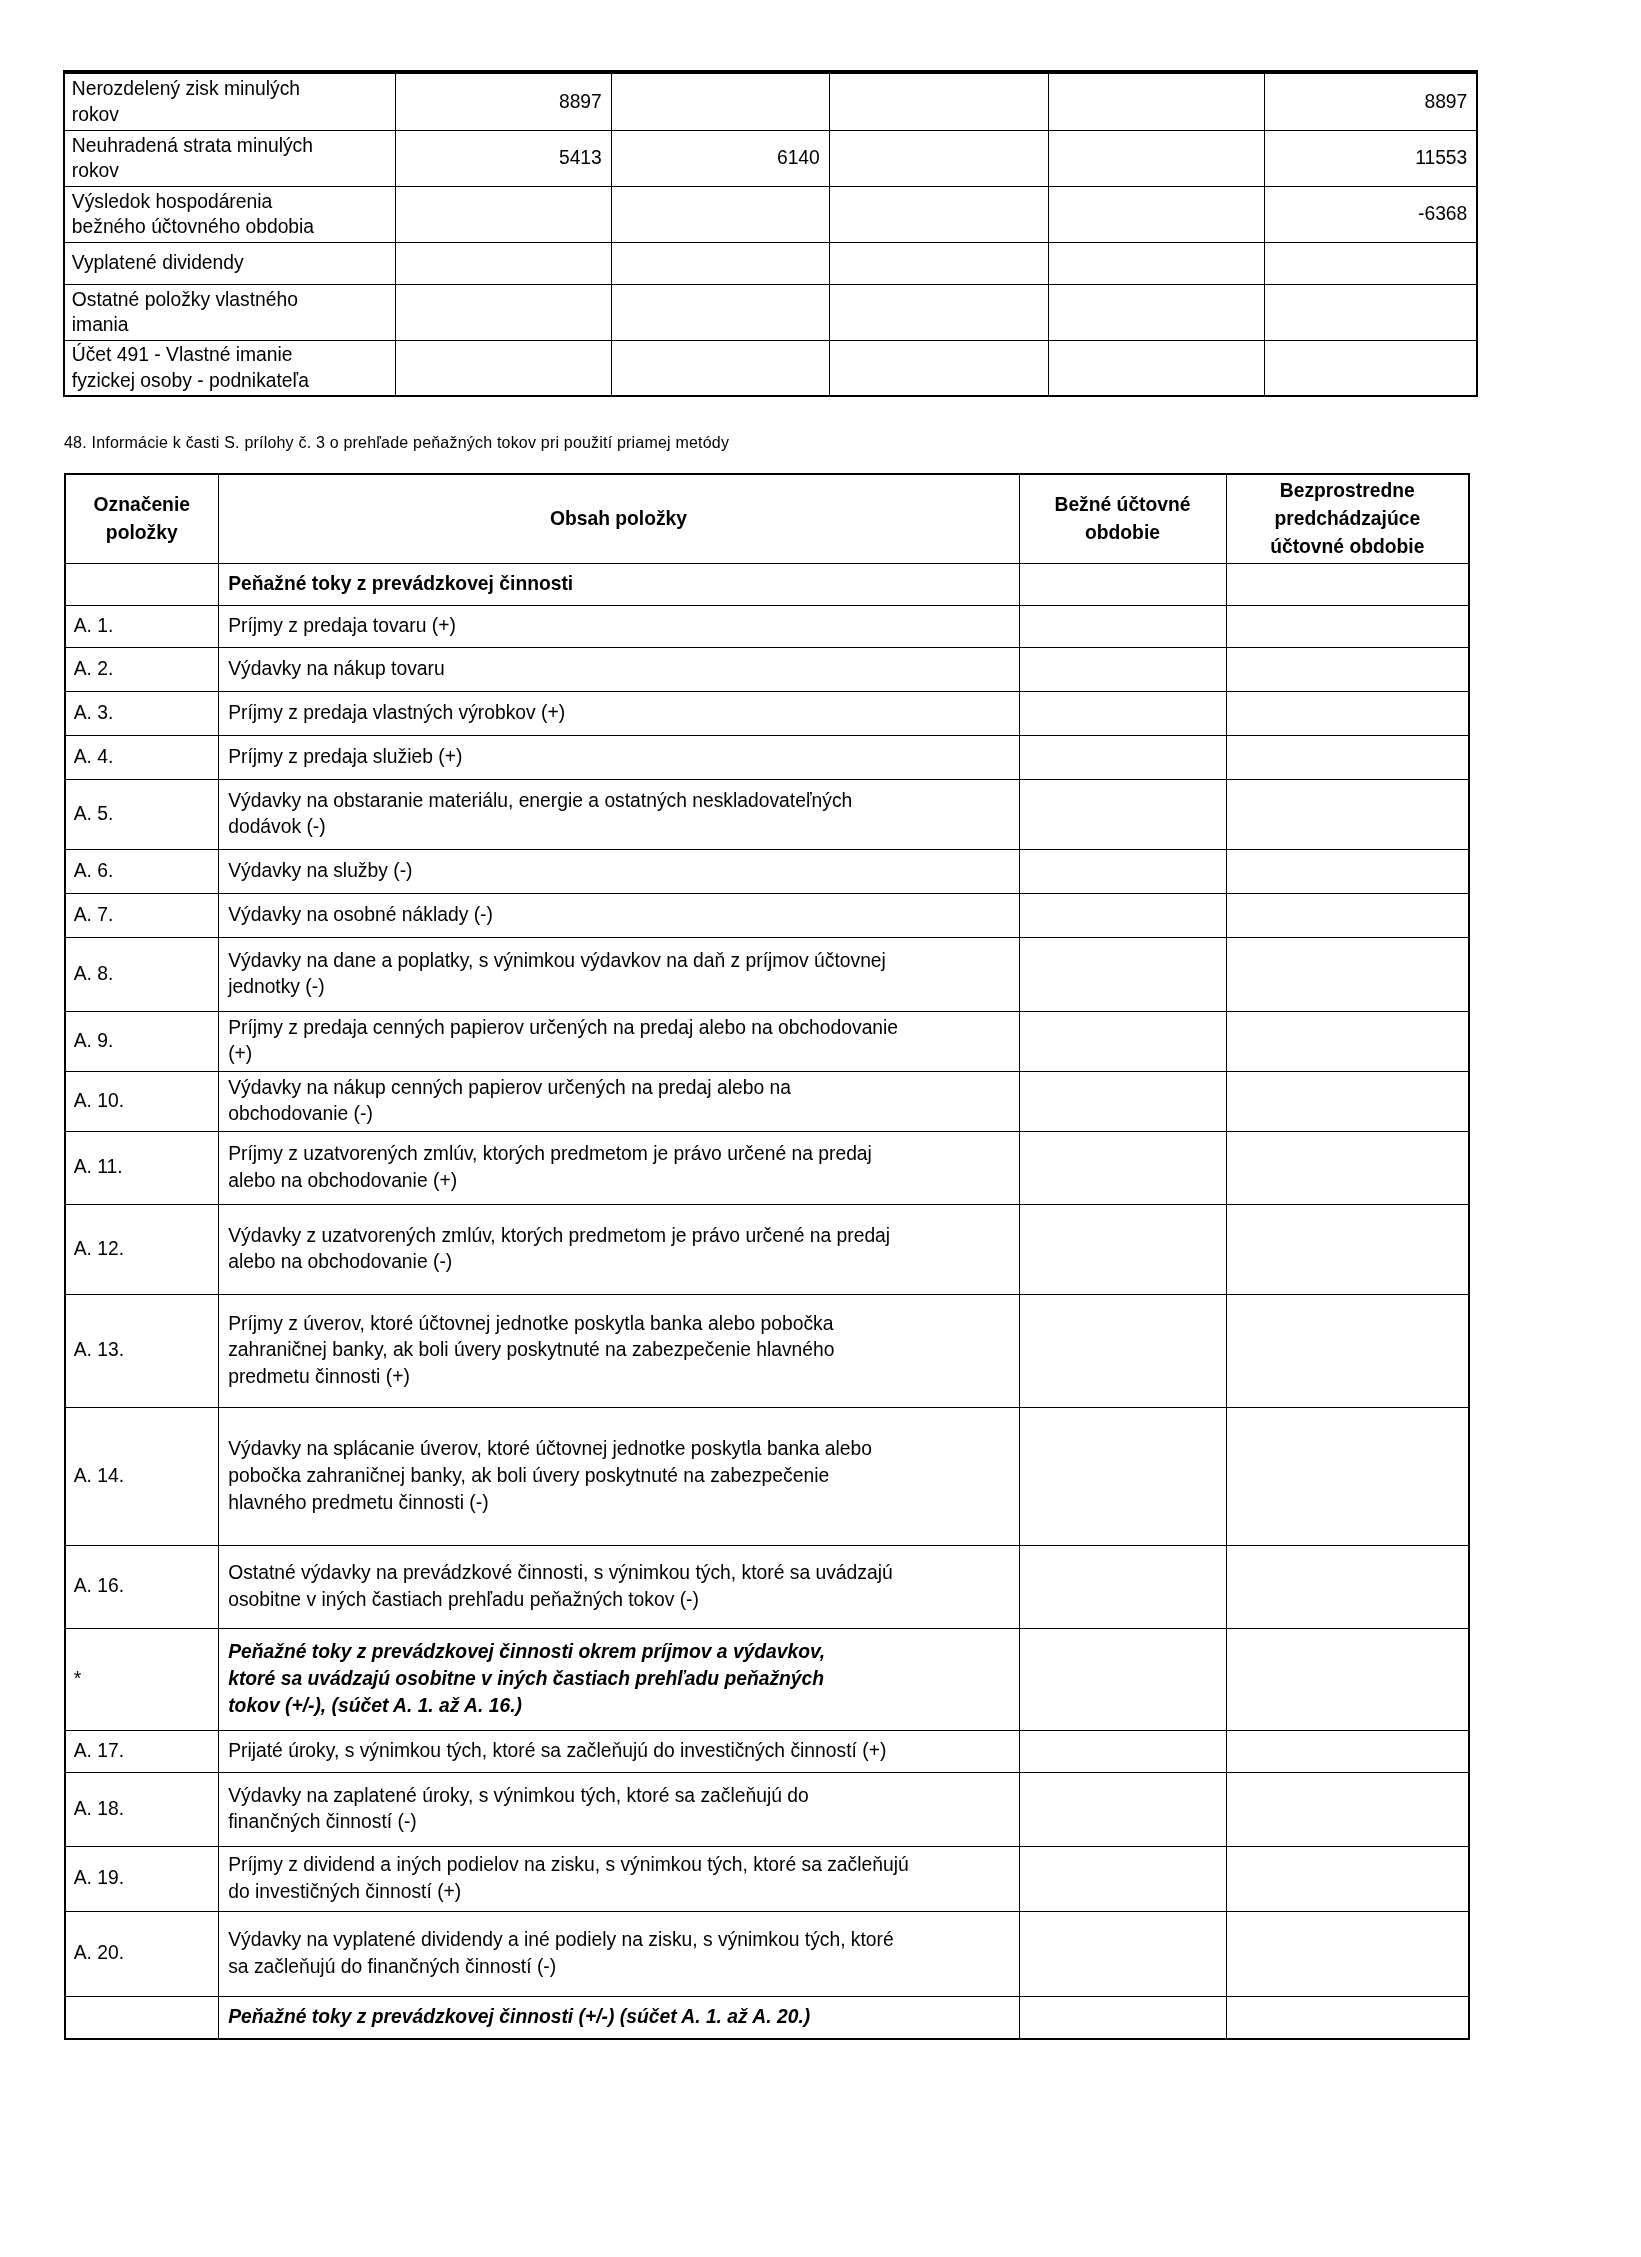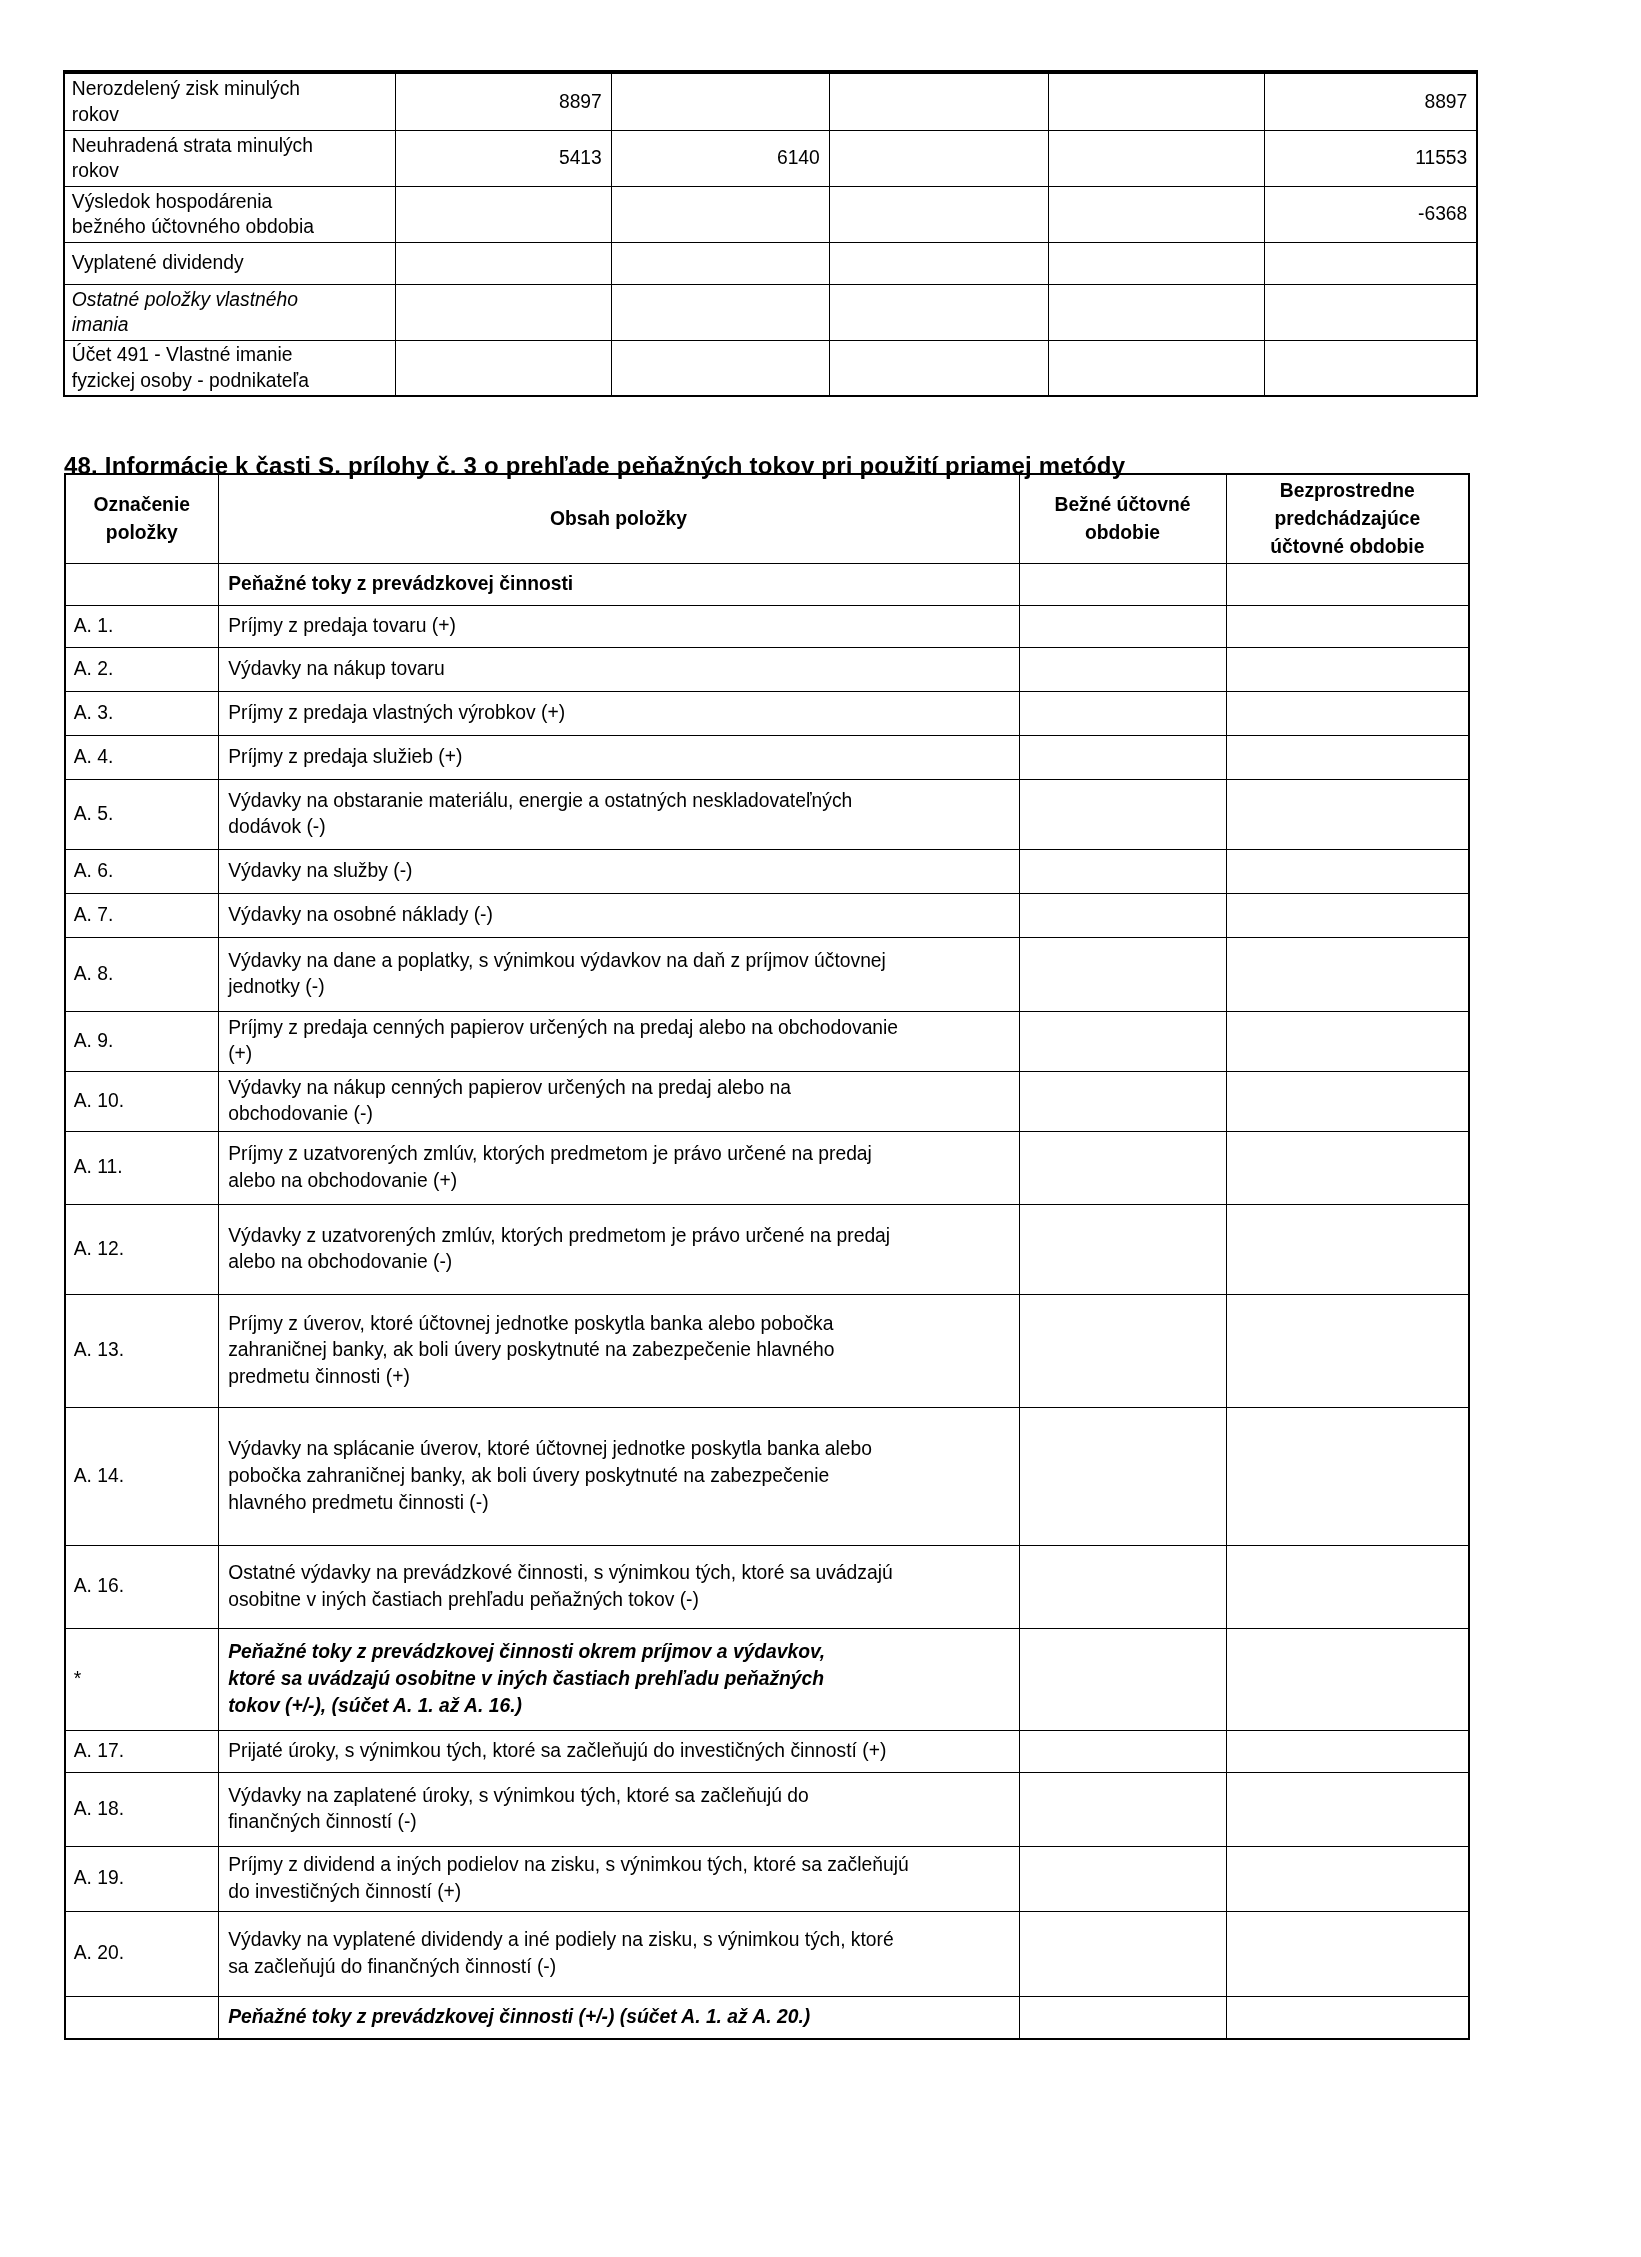--- a/index.html
+++ b/index.html
@@ -30,24 +30,24 @@
     line-height: 1.32;
     vertical-align: middle;
     white-space: pre-line;
     overflow: hidden;
   }
   #equity-table td.lbl { padding: 1.9px 3.9px 1.9px 6.8px; }
   #equity-table td.num { text-align: right; padding: 1.9px 8.7px 1.9px 1.9px; }
   
   .section-heading {
     position: absolute;
-    left: 64px; top: 452px;
+    left: 64px; top: 434px;
     width: 1429px;
-    font-size: 24px;
-    font-weight: bold;
+    font-size: 16px;
+    font-weight: normal;
     letter-spacing: 0.2px;
   }
   
   #cashflow-table {
     left: 64px; top: 473px;
     border: 2.9px solid #000;
   }
   #cashflow-table th {
     border: 1.9px solid #000;
     font-size: 19.3px;
@@ -115,21 +115,21 @@
           <td class="num">-6368</td>
         </tr>
         <tr style="height: 42px;">
           <td class="lbl">Vyplatené dividendy</td>
           <td class="num"></td>
           <td class="num"></td>
           <td class="num"></td>
           <td class="num"></td>
           <td class="num"></td>
         </tr>
-        <tr style="height: 56px; font-style: italic;">
+        <tr style="height: 56px;">
           <td class="lbl">Ostatné položky vlastného
 imania</td>
           <td class="num"></td>
           <td class="num"></td>
           <td class="num"></td>
           <td class="num"></td>
           <td class="num"></td>
         </tr>
         <tr style="height: 56px;">
           <td class="lbl">Účet 491 - Vlastné imanie

